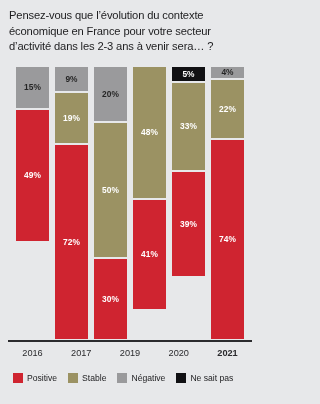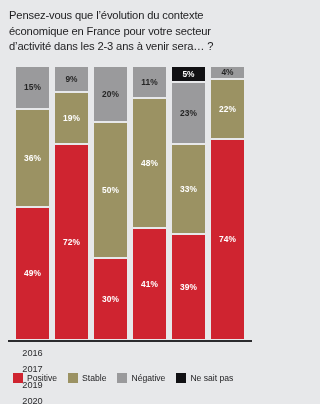--- a/index.html
+++ b/index.html
@@ -80,21 +80,20 @@
     background: #2b2b2e;
   }
   #axis-labels {
     position: absolute;
     left: 16px;
     top: 345px;
     width: 228px;
     height: 16px;
     display: flex;
     justify-content: space-between;
-    flex-direction: column;
   }
   .axis-label {
     width: 33px;
     text-align: center;
     font-size: 9.2px;
     color: #2b2b2e;
     line-height: 16px;
   }
   .axis-label.emph { font-weight: bold; }
 
@@ -128,41 +127,38 @@
 </head>
 <body>
 
 <div id="page">
 
   <div id="title">Pensez-vous que l’évolution du contexte économique en France pour votre secteur d’activité dans les 2-3 ans à venir sera… ?</div>
 
   <div id="plot">
       <div class="bar-col">
         <div class="seg negative" style="height: 15%;">15%</div>
-        <div class="seg stable" style="height: 36%;">36%</div>
         <div class="seg positive" style="height: 49%;">49%</div>
       </div>
       <div class="bar-col">
         <div class="seg negative" style="height: 9%;">9%</div>
         <div class="seg stable" style="height: 19%;">19%</div>
         <div class="seg positive" style="height: 72%;">72%</div>
       </div>
       <div class="bar-col">
         <div class="seg negative" style="height: 20%;">20%</div>
         <div class="seg stable" style="height: 50%;">50%</div>
         <div class="seg positive" style="height: 30%;">30%</div>
       </div>
       <div class="bar-col">
-        <div class="seg negative" style="height: 11%;">11%</div>
         <div class="seg stable" style="height: 48%;">48%</div>
         <div class="seg positive" style="height: 41%;">41%</div>
       </div>
       <div class="bar-col">
         <div class="seg nsp" style="height: 5%;">5%</div>
-        <div class="seg negative" style="height: 23%;">23%</div>
         <div class="seg stable" style="height: 33%;">33%</div>
         <div class="seg positive" style="height: 39%;">39%</div>
       </div>
       <div class="bar-col">
         <div class="seg negative" style="height: 4%;">4%</div>
         <div class="seg stable" style="height: 22%;">22%</div>
         <div class="seg positive" style="height: 74%;">74%</div>
       </div>
     </div>
 

